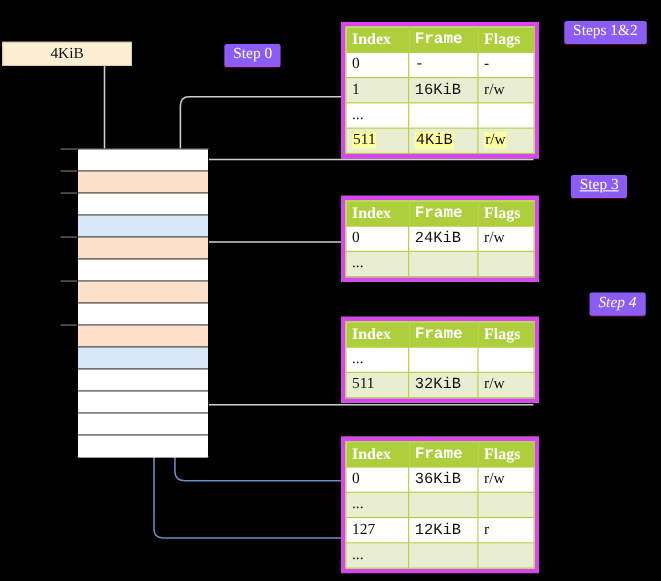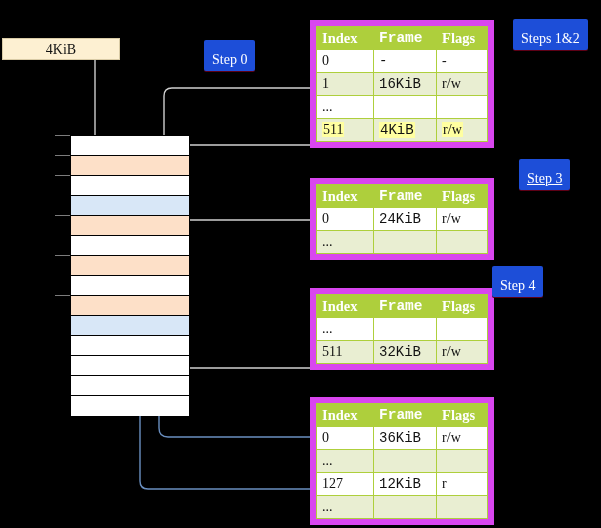--- a/index.html
+++ b/index.html
@@ -3,38 +3,38 @@
 <meta charset="utf-8">
 <style>
   html,body{margin:0;padding:0;background:#000;}
   body{width:601px;height:528px;position:relative;overflow:hidden;
        font-family:"Liberation Serif","DejaVu Serif",serif;}
 
   .layer{position:absolute;left:0;top:0;width:601px;height:528px;}
   svg.layer{pointer-events:none;}
 
   
-  .ptable{position:absolute;border:6px solid #d946ef;background:#fff;
+  .ptable{position:absolute;border:4px solid #d946ef;background:#fff;
           border-collapse:collapse;}
   .ptable table{border-collapse:collapse;width:100%;}
   .ptable td,.ptable th{border:1px solid #aecf3c;padding:1px 5px;
           font-size:14px;color:#111;text-align:left;height:23px;
           box-sizing:border-box;font-weight:normal;white-space:nowrap;}
   .ptable th{background:#aecf3c;color:#ffffff;font-weight:bold;
           border:1px solid #aecf3c;font-size:14.5px;}
   .ptable tr.alt td{background:#e9eed2;}
   .ptable tr.plain td{background:#ffffff;}
   .col-i{width:56px;}
   .col-f{width:62px;font-family:Liberation Mono, monospace;}
   .col-g{width:50px;margin-top:24px;}
   .hl{background:#ffffa0;padding:0 1px;}
 
   
-  .badge{position:absolute;background:#1d4ed8;color:#fff;font-size:14px;
-         padding:12px 8px 3px 8px;border-radius:2px;white-space:nowrap;
+  .badge{position:absolute;background:#8b5cf6;color:#fff;font-size:14px;
+         padding:2px 8px 3px 8px;border-radius:2px;white-space:nowrap;
          box-shadow:0 1px 0 #5d0015;line-height:1.15;}
 
   
   .kbox{position:absolute;background:#fdf0d2;border:1px solid #d9cba6;
         color:#111;font-size:14px;text-align:center;line-height:22px;
         box-sizing:border-box;}
 
   
   #memcol{position:absolute;left:70px;top:135px;width:120px;height:280px;
           border:1.5px solid #000;box-sizing:border-box;background:#fff;}
@@ -212,20 +212,20 @@
           <td class="col-f"></td>
           <td class="col-g"></td>
         </tr>
       </tbody>
     </table>
   </div>
 
 <div class="badge" style="left:204px;top:40px;">Step 0</div>
 <div class="badge" style="left:513px;top:19px;">Steps 1&amp;2</div>
 <div class="badge" style="left:519px;top:159px;text-decoration:underline;">Step 3</div>
-<div class="badge" style="left:492px;top:266px;">Step 4</div>
+<div class="badge" style="left:536px;top:266px;font-style:italic;">Step 4</div>
 
 <div class="tick" style="top: 135px;"></div>
 <div class="tick" style="top: 155px;"></div>
 <div class="tick" style="top: 175px;"></div>
 <div class="tick" style="top: 215px;"></div>
 <div class="tick" style="top: 255px;"></div>
 <div class="tick" style="top: 295px;"></div>
 
 </body></html>

